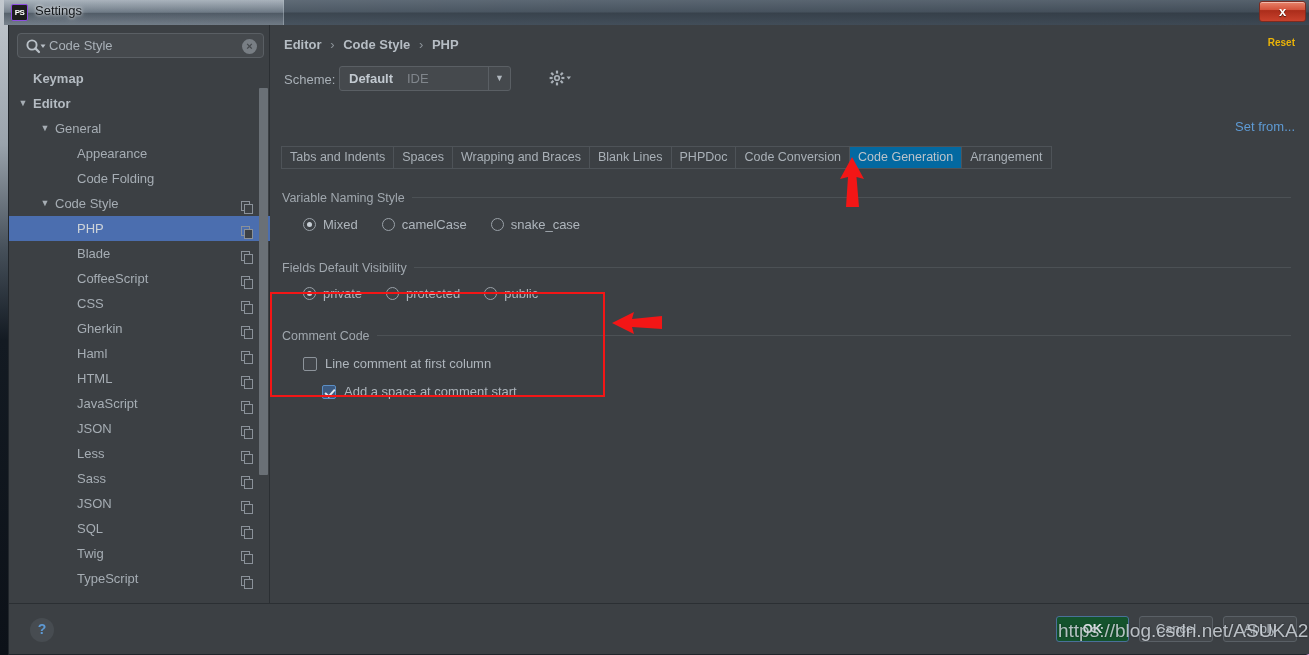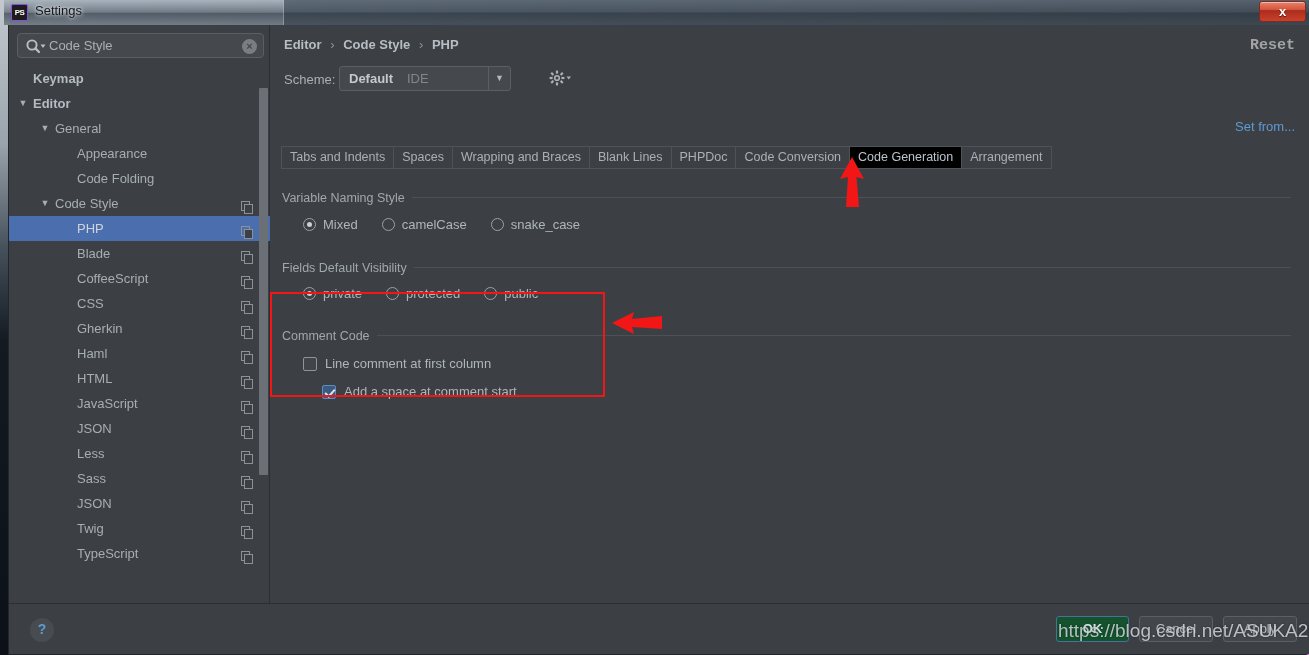--- a/index.html
+++ b/index.html
@@ -178,23 +178,22 @@
     position: absolute; left: 262px; top: 0; width: 1039px; height: 578px;
     background: #3c4044;
   }
   #breadcrumb {
     position: absolute; left: 13px; top: 12px;
     font-size: 13px; font-weight: bold; color: #b6bdc4;
   }
   #breadcrumb .sep { color: #8c9399; font-weight: normal; padding: 0 5px; }
   #reset-link {
     position: absolute; right: 15px; top: 12px;
-    font-size: 15px; font-weight: bold; color: #a3a3a3;
-    cursor: pointer;
-    font-family: Liberation Mono, monospace;
+    font-size: 10px; font-weight: bold; color: #eab308;
+    cursor: pointer;
   }
   #scheme-label {
     position: absolute; left: 13px; top: 47px;
     font-size: 13px; color: #a9b0b7;
   }
   #scheme-combo {
     position: absolute; left: 68px; top: 41px;
     width: 172px; height: 25px;
     background: #45494d;
     border: 1px solid #5a5f64;
@@ -238,21 +237,21 @@
     padding: 0 8px;
     font-size: 12.5px;
     color: #a9b0b7;
     line-height: 21px;
     border-right: 1px solid #4e5358;
     background: #3c4044;
     cursor: pointer;
     white-space: nowrap;
   }
   .tab:last-child { border-right: none; }
-  .tab.active { background: #000000; color: #bcc3ca; }
+  .tab.active { background: #0369a1; color: #bcc3ca; }
 
   
   .group-title {
     position: absolute;
     font-size: 12.5px; color: #a0a7ae;
     background: #3c4044;
     padding-right: 7px;
     z-index: 2;
   }
   .group-rule {
@@ -458,20 +457,27 @@
           </div>
           <div class="tree-row" style="top: 0px;">
             <span class="label" style="left: 68px;">Sass</span>
             <span class="copy-icon"><svg width="12" height="13" viewBox="0 0 12 13">
                 <rect x="0.5" y="0.5" width="8" height="9" fill="none" stroke="#8a9199"></rect>
                 <rect x="3.5" y="3.5" width="8" height="9" fill="#3c4044" stroke="#8a9199"></rect>
               </svg></span>
           </div>
           <div class="tree-row" style="top: 0px;">
             <span class="label" style="left: 68px;">JSON</span>
+            <span class="copy-icon"><svg width="12" height="13" viewBox="0 0 12 13">
+                <rect x="0.5" y="0.5" width="8" height="9" fill="none" stroke="#8a9199"></rect>
+                <rect x="3.5" y="3.5" width="8" height="9" fill="#3c4044" stroke="#8a9199"></rect>
+              </svg></span>
+          </div>
+          <div class="tree-row" style="top: 0px;">
+            <span class="label" style="left: 68px;">SQL</span>
             <span class="copy-icon"><svg width="12" height="13" viewBox="0 0 12 13">
                 <rect x="0.5" y="0.5" width="8" height="9" fill="none" stroke="#8a9199"></rect>
                 <rect x="3.5" y="3.5" width="8" height="9" fill="#3c4044" stroke="#8a9199"></rect>
               </svg></span>
           </div>
           <div class="tree-row" style="top: 0px;">
             <span class="label" style="left: 68px;">Twig</span>
             <span class="copy-icon"><svg width="12" height="13" viewBox="0 0 12 13">
                 <rect x="0.5" y="0.5" width="8" height="9" fill="none" stroke="#8a9199"></rect>
                 <rect x="3.5" y="3.5" width="8" height="9" fill="#3c4044" stroke="#8a9199"></rect>

